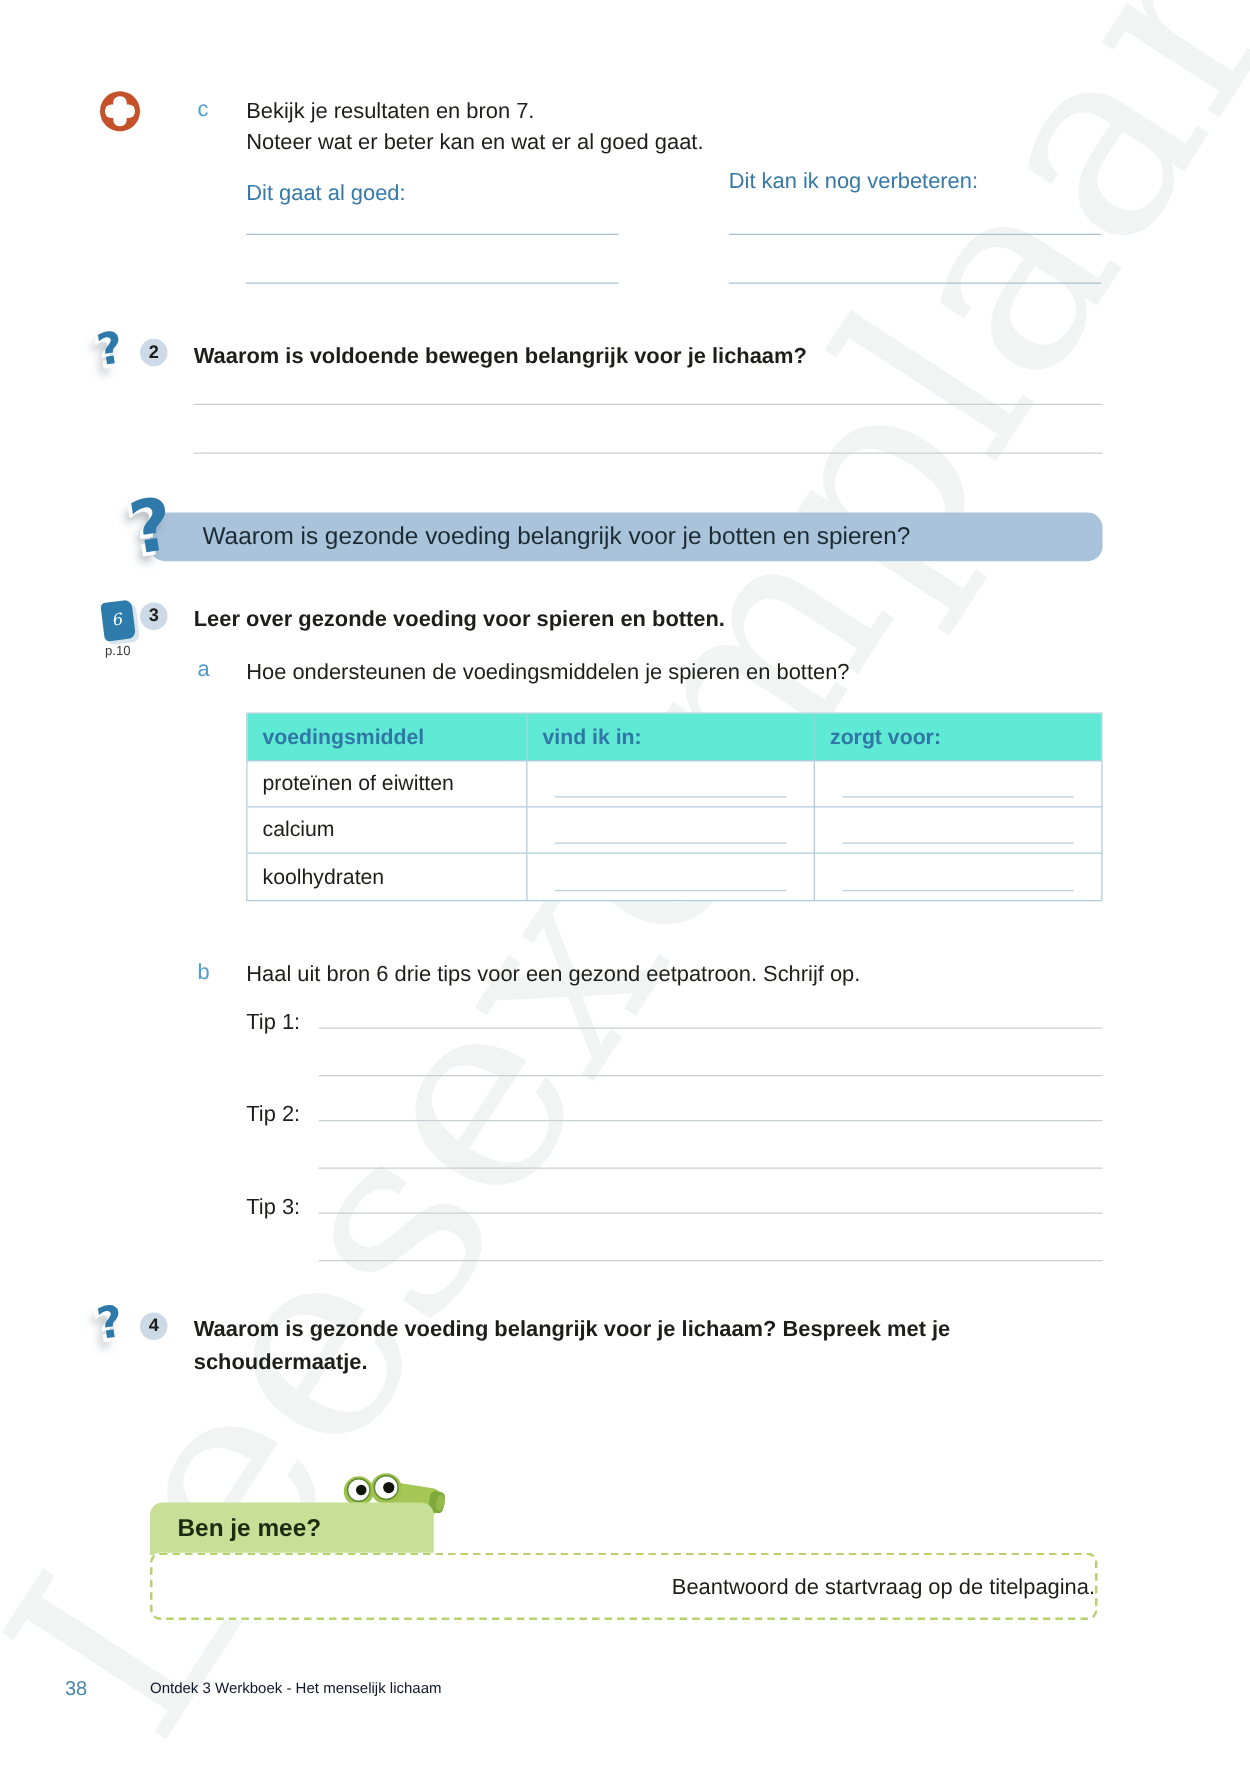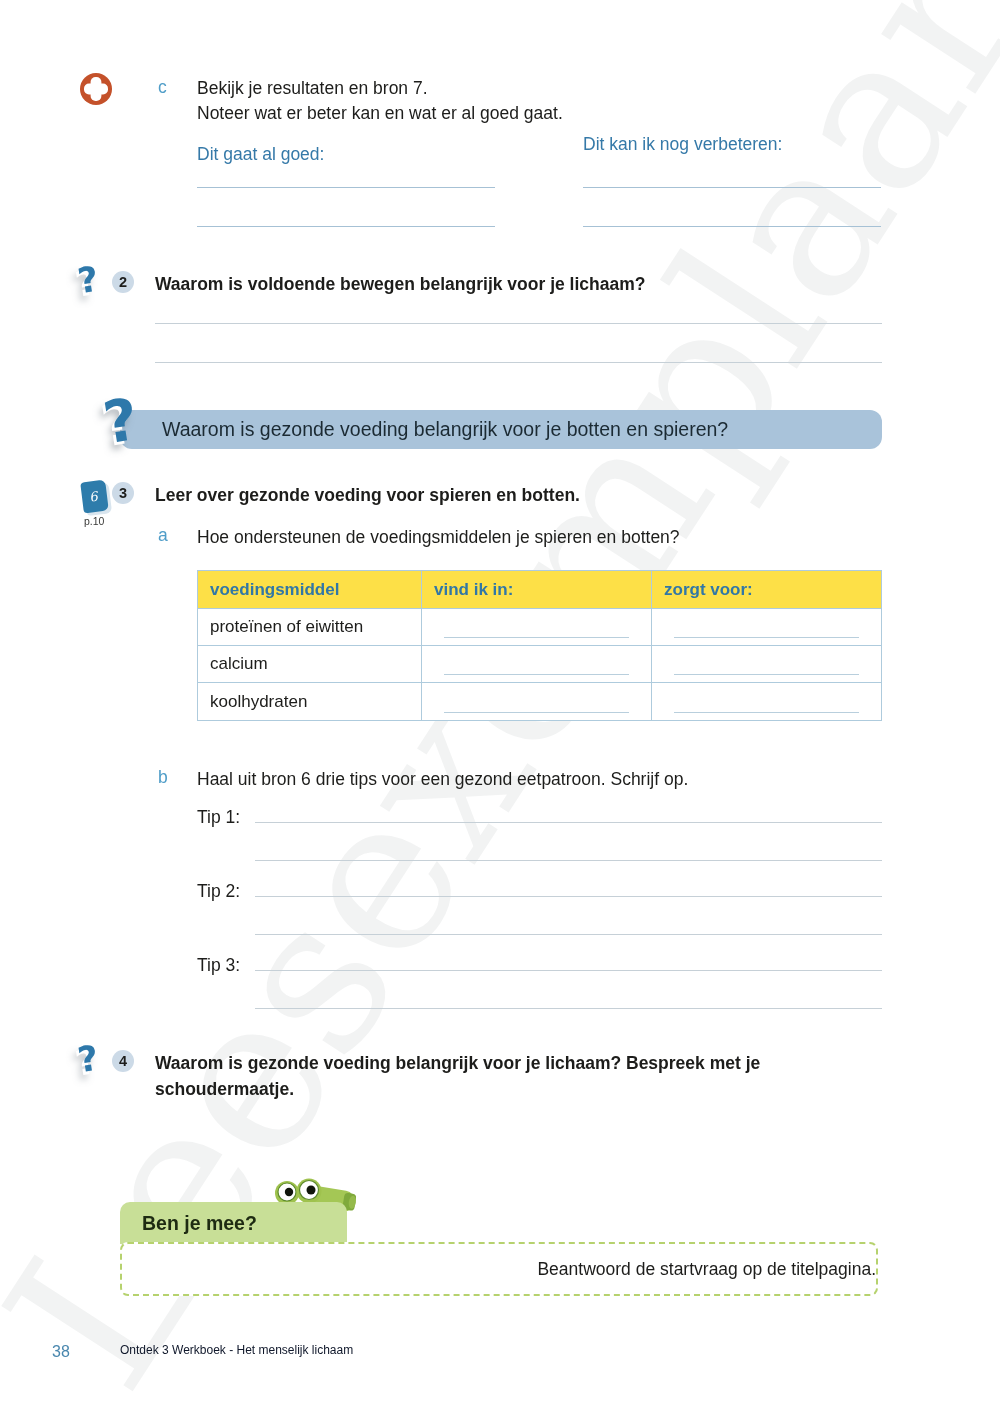--- a/index.html
+++ b/index.html
@@ -56,21 +56,21 @@
     display:grid;grid-template-columns:224px 230px 229px;
     border:1px solid #aecbdd;box-sizing:border-box;
   }
   .ntable .cell{
     border-right:1px solid #aecbdd;border-bottom:1px solid #aecbdd;
     box-sizing:border-box;position:relative;
   }
   .ntable .cell:nth-child(3n){border-right:none;}
   .ntable .cell.lastrow{border-bottom:none;}
   .ntable .hcell{
-    height:38px;background:#fde047;color:#3177a6;font-weight:700;font-size:17px;
+    height:38px;background:#5eead4;color:#3177a6;font-weight:700;font-size:17px;
     display:flex;align-items:center;padding-left:12px;
   }
   .ntable .rcell{
     height:37px;font-size:17px;display:flex;align-items:center;padding-left:12px;
   }
   .ntable .wcell{height:37px;}
   .cell-line{position:absolute;left:22px;right:22px;bottom:7px;border-top:1px solid #b9cfdd;}
   
   .bjm-tab{
     left:120px;top:1202px;width:227px;height:42px;background:#c8df97;

